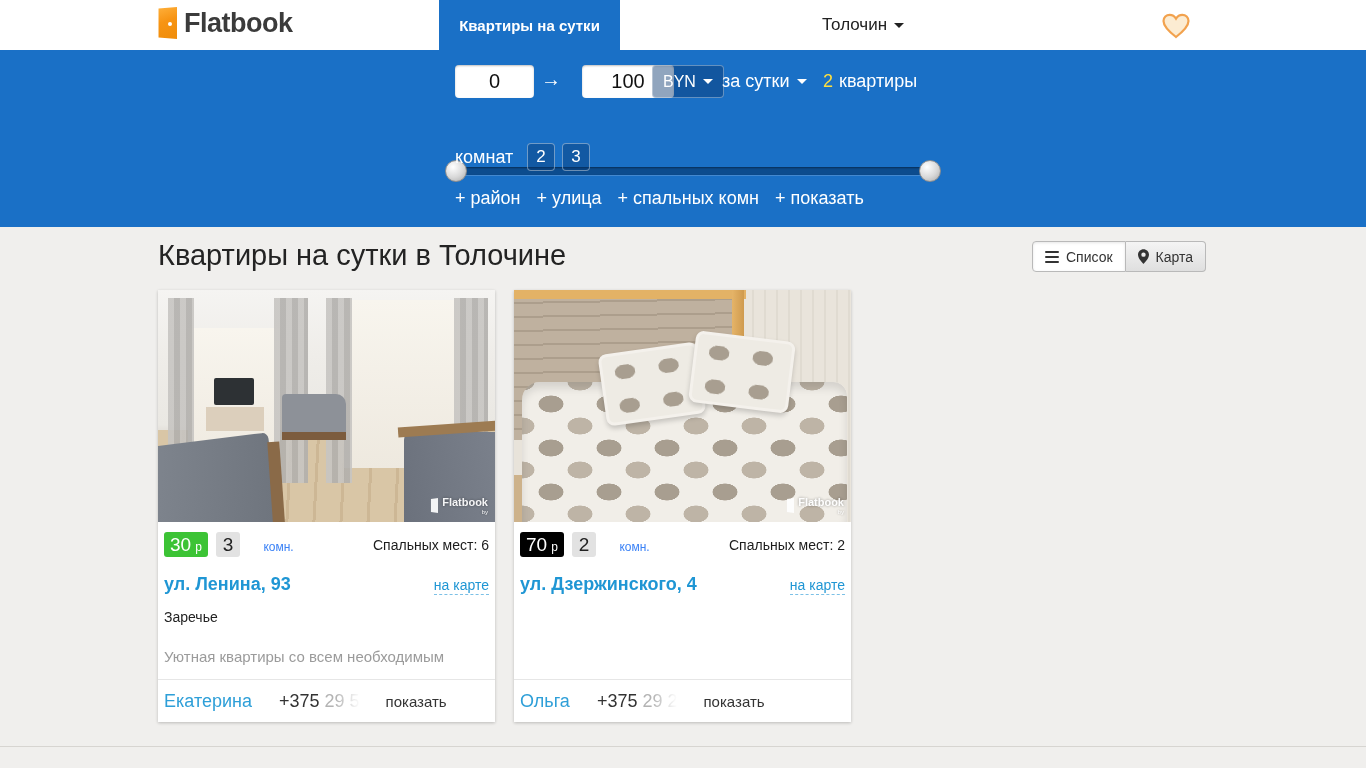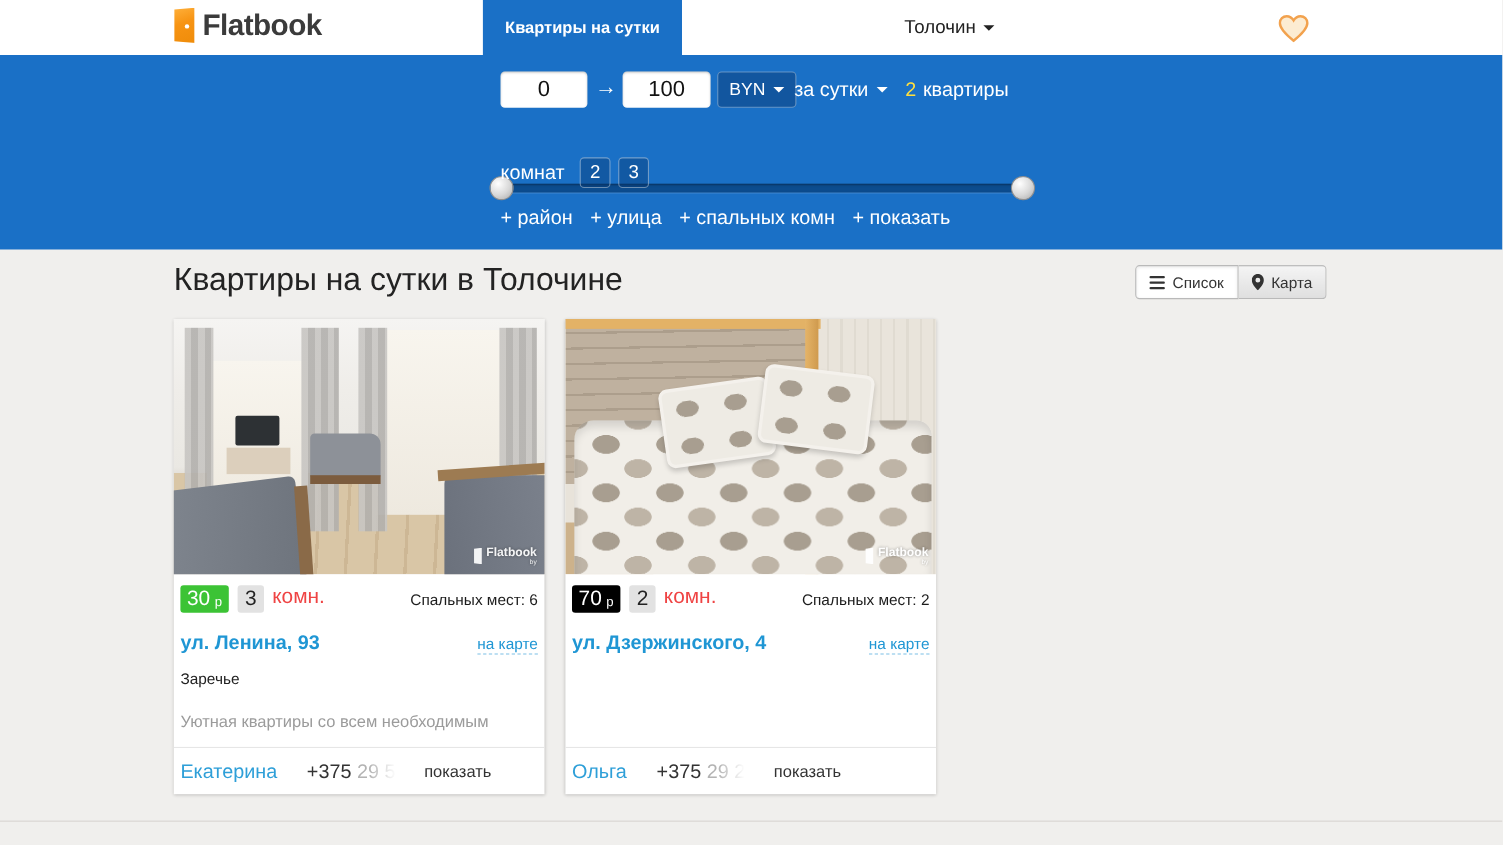--- a/index.html
+++ b/index.html
@@ -26,21 +26,21 @@
              justify-content:center; cursor:pointer; text-shadow:0 1px 1px rgba(0,0,0,.2); }
 
   .heart { position:absolute; left:1162px; top:13px; width:28px; height:26px; cursor:pointer; }
 
   
   .filter-panel { position:absolute; left:0; top:50px; width:1366px; height:177px; background:#1a70c6; }
 
   .price-input { position:absolute; top:15px; height:33px; border:0; border-radius:4px; background:#fff; color:#111;
                  font-size:20px; text-align:center; font-family:"Liberation Sans", sans-serif; box-shadow:inset 0 1px 2px rgba(0,0,0,.25); }
   .price-from { left:455px; width:79px; }
-  .price-to   { left:566px; width:80px; }
+  .price-to   { left:582px; width:92px; }
   .price-arrow { position:absolute; left:541px; top:18px; color:#fff; font-size:20px; }
 
   .currency-btn { position:absolute; left:652px; top:15px; height:33px; padding:0 10px; background:rgba(8,56,110,.45);
                   border:1px solid rgba(255,255,255,.35); border-radius:4px; color:#fff; font-size:16px;
                   display:flex; align-items:center; gap:7px; cursor:pointer; }
   .caret-white { width:0; height:0; border-left:5px solid transparent; border-right:5px solid transparent; border-top:5px solid #fff; }
 
   .period { position:absolute; left:722px; top:21px; color:#fff; font-size:18px; display:flex; align-items:center; gap:8px; cursor:pointer; }
   .result-count { position:absolute; left:823px; top:21px; font-size:18px; color:#fff; }
   .result-count b { color:#ffdf3e; font-weight:normal; margin-right:6px; }
@@ -132,21 +132,21 @@
   .wm-by { color:#fff; font-size:6px; margin-top:1px; }
 
   .card-body { flex:1; padding:9px 6px 0 6px; position:relative; }
   .price-row { display:flex; align-items:flex-end; height:26px; }
   .price-badge { height:25px; border-radius:3px; color:#fff; font-size:19px; padding:0 6px; display:flex; align-items:center; }
   .price-badge .unit { font-size:12px; margin-left:4px; margin-top:4px; }
   .badge-green { background:#3cc335; }
   .badge-blue  { background:#000000; }
   .rooms-badge { height:25px; margin-left:8px; border-radius:3px; background:#e2e2e2; color:#222; font-size:19px;
                  padding:0 7px; display:flex; align-items:center; }
-  .rooms-suffix { font-size:19px; color:#ef4444; margin-left:7px; padding-bottom:3px; }
+  .rooms-suffix { font-size:12px; color:#3b82f6; margin-left:23px; padding-bottom:3px; }
   .beds { margin-left:auto; font-size:14px; color:#1c1c1c; padding-bottom:4px; }
 
   .addr-row { display:flex; align-items:baseline; margin-top:17px; }
   .address { font-size:18px; font-weight:bold; color:#1f96d4; cursor:pointer; }
   .map-link { margin-left:auto; font-size:14px; color:#1f96d4; border-bottom:1px dashed #7cc0e6; cursor:pointer; padding-bottom:1px; }
 
   .district { margin-top:14px; font-size:14px; color:#222; }
   .desc { margin-top:23px; font-size:15px; color:#9b9b9b; }
 
   .contact-row { height:43px; border-top:1px solid #e6e6e6; display:flex; align-items:center; padding:0 6px; }

